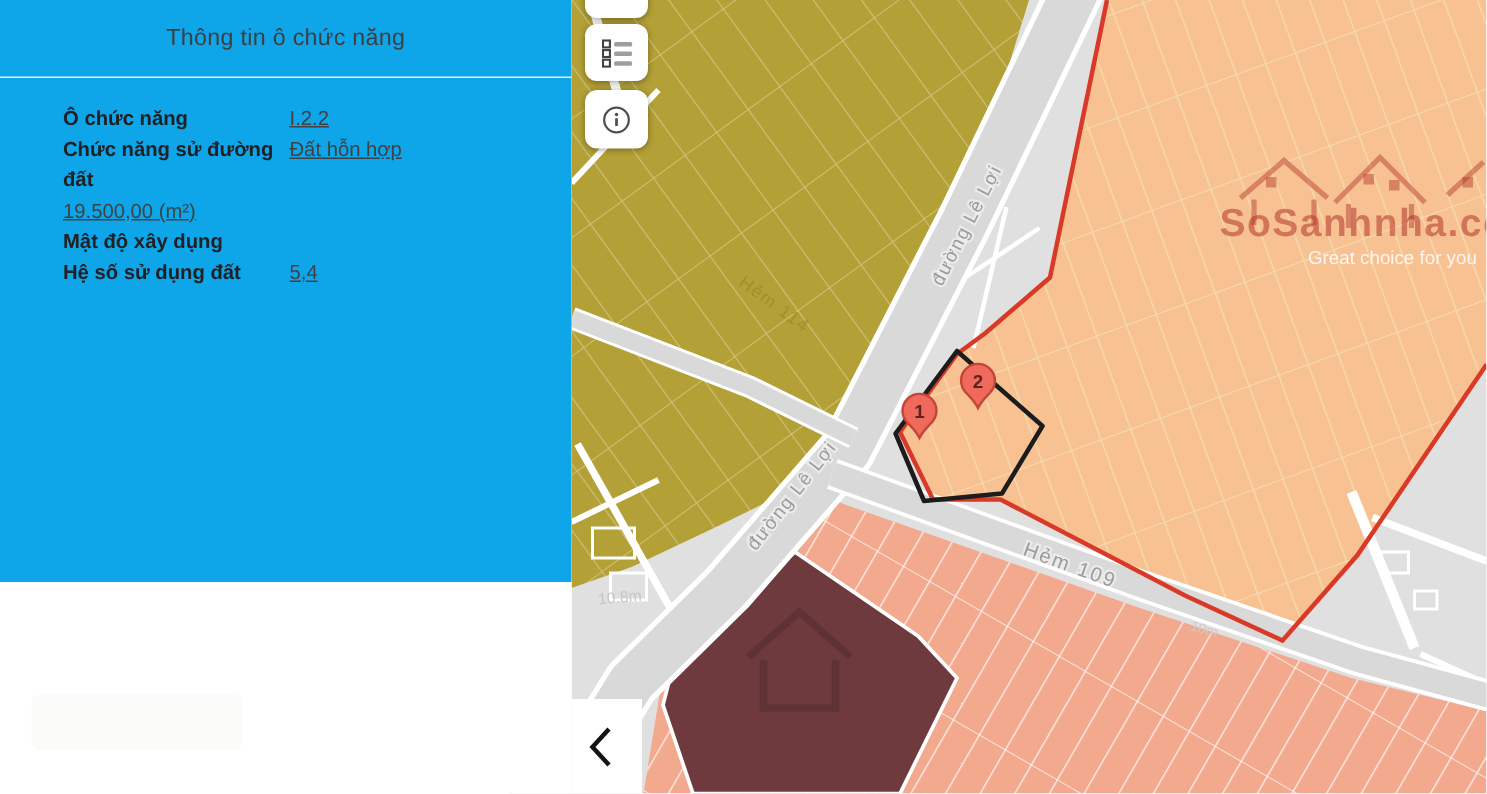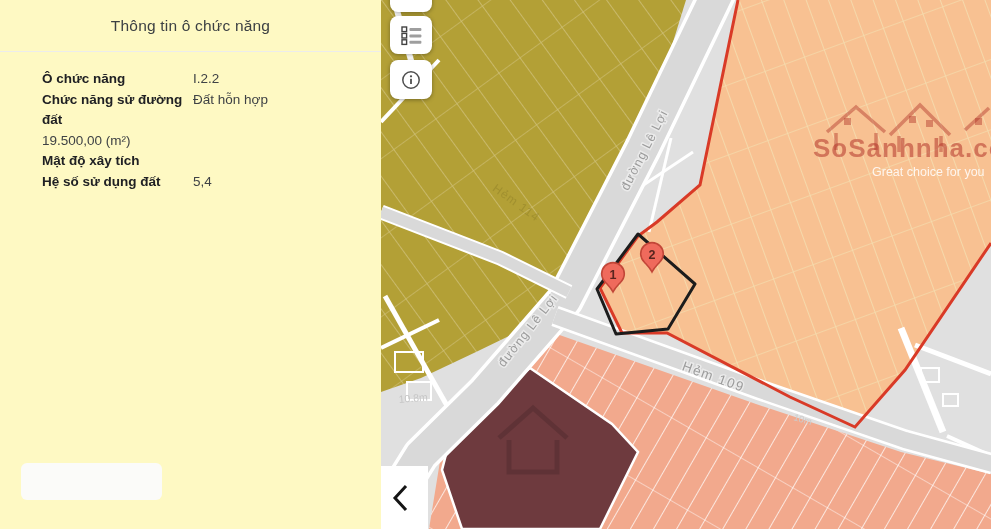--- a/index.html
+++ b/index.html
@@ -1,28 +1,28 @@
 <!DOCTYPE html>
 <html style="--base: #e0e0e0; --road: #d9d9d9; --olive: #b3a036; --olive-line: #cfc078; --orange: #f8c192; --orange-line: #f5dcae; --peach: #f2a98d; --maroon: #6e3a3e; --accent-red: #d93a27; --marker: #ef6a5c; --marker-border: #c24638; --watermark-red: #b2352a;"><head>
 <meta charset="utf-8">
 <style>
   * { margin:0; padding:0; box-sizing:border-box; }
   html,body { width:991px; height:529px; overflow:hidden; background:#fff;
               font-family:"Liberation Sans", sans-serif; }
   .app { position:relative; width:991px; height:529px; display:flex; }
 
   
-  .panel { position:relative; width:381px; height:529px; background:#fef9c3; z-index:3; }
+  .panel { position:relative; width:381px; height:388px; background:#0ea5e9; z-index:3; }
   .panel-header { height:52px; display:flex; align-items:center; justify-content:center;
                   border-bottom:1px solid #ececec; }
   .panel-header h1 { font-size:15.5px; font-weight:500; color:#3c4043; letter-spacing:.2px; }
   .rows { padding:17px 10px 0 42px; }
   .row { display:grid; grid-template-columns:151px 1fr; font-size:13.5px; line-height:20.5px; }
   .row .label { font-weight:700; color:#202124; padding-right:10px; }
-  .row .value { color:#3f4245; }
+  .row .value { color:#3f4245;text-decoration:underline; }
   .ghost { position:absolute; left:21px; top:463px; width:141px; height:37px;
            border-radius:6px; background:#fbfbf9; }
 
   
   .map { position:relative; width:610px; height:529px; z-index:1; overflow:hidden; }
   .map svg.base { position:absolute; left:0; top:0; }
 
   .map-btn { position:absolute; left:9px; width:42px; background:#fff; border-radius:8px;
              box-shadow:0 1px 4px rgba(0,0,0,.35); display:flex; align-items:center;
              justify-content:center; cursor:pointer; }
@@ -52,21 +52,21 @@
         <div class="value">I.2.2</div>
       </div>
       <div class="row">
         <div class="label">Chức năng sử đường đất</div>
         <div class="value">Đất hỗn hợp</div>
       </div>
       <div class="row">
         <div class="value">19.500,00 (m²)</div>
       </div>
       <div class="row">
-        <div class="label">Mật độ xây tích</div>
+        <div class="label">Mật độ xây dụng</div>
       </div>
       <div class="row">
         <div class="label">Hệ số sử dụng đất</div>
         <div class="value">5,4</div>
       </div>
     </div>
     <div class="ghost"></div>
   </aside>
 
   <div class="map">

